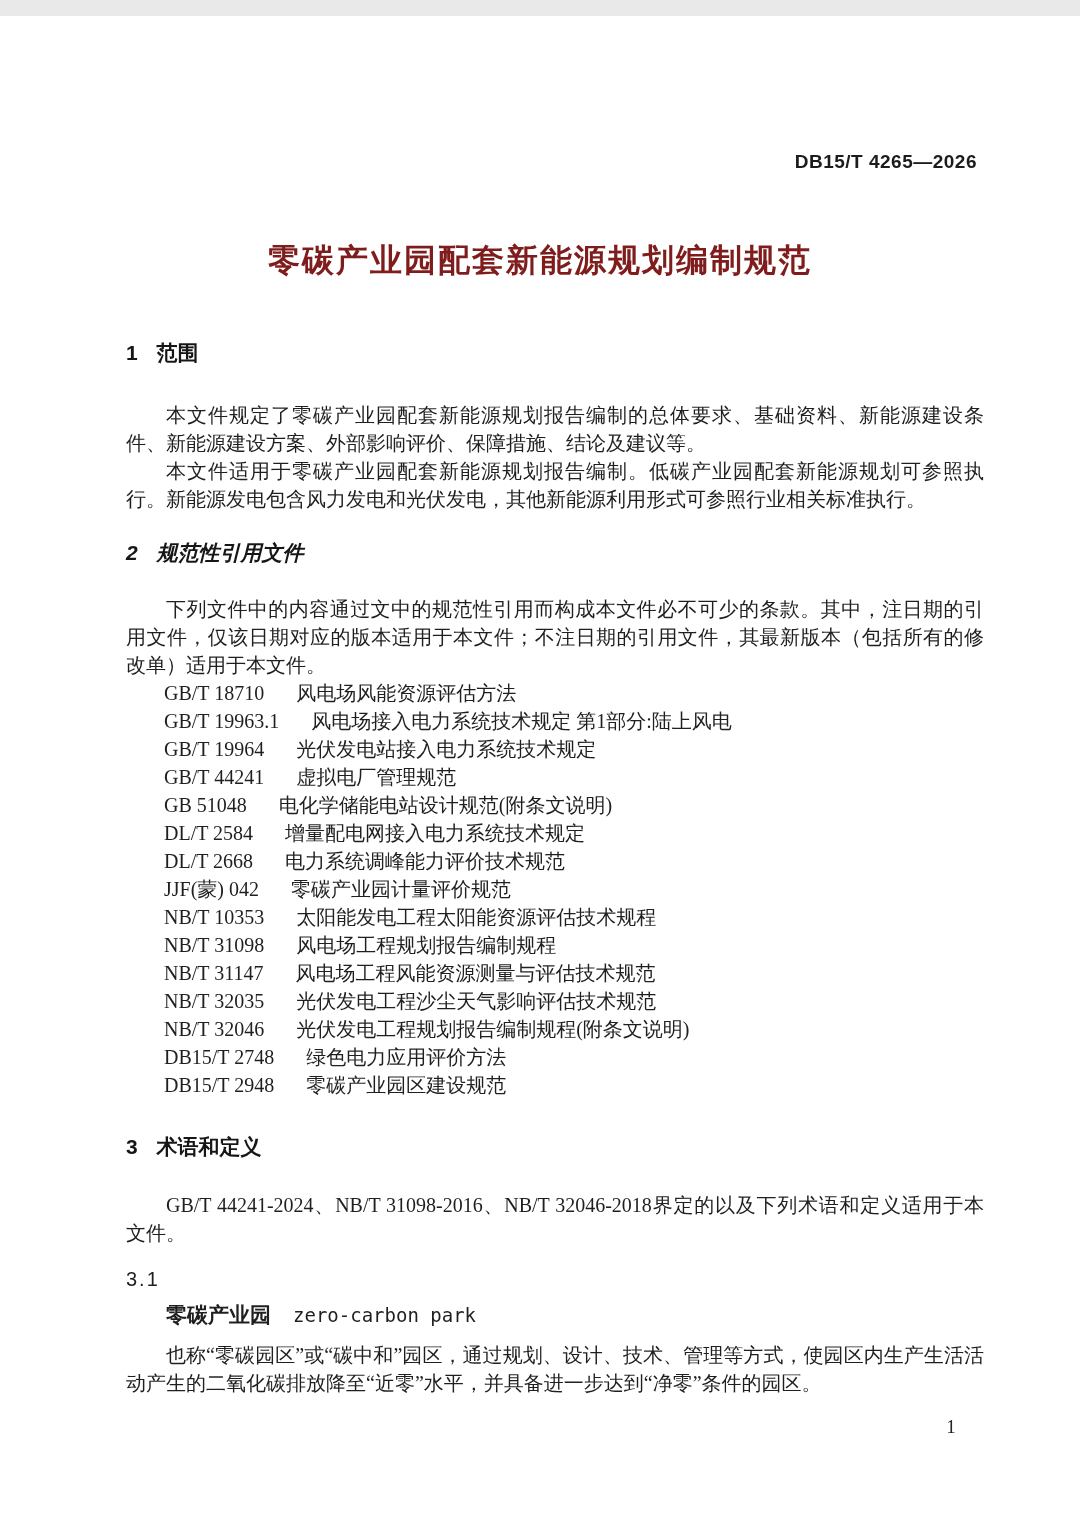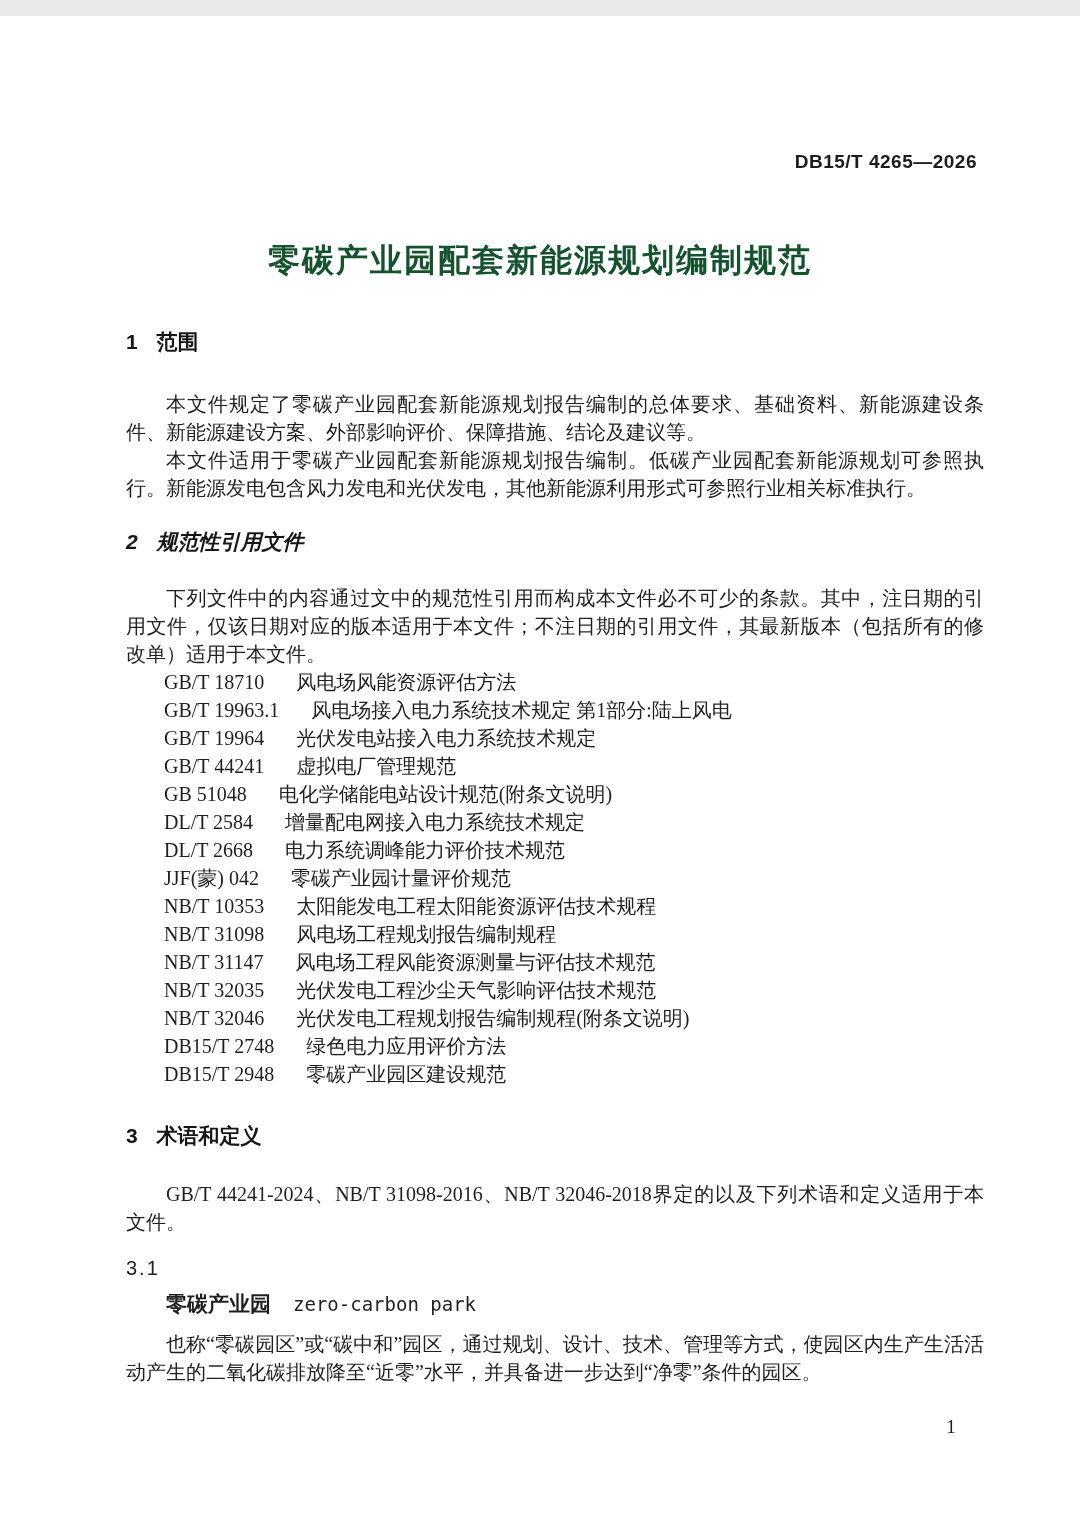--- a/index.html
+++ b/index.html
@@ -16,24 +16,24 @@
     position:absolute;top:135px;right:103px;
     font-family:"Liberation Sans","DejaVu Sans",sans-serif;
     font-weight:600;font-size:19px;letter-spacing:0.5px;
     color:#1c1c1c;
   }
   .doc-title{
     position:absolute;top:224px;left:0;width:100%;
     text-align:center;
     font-family:Liberation Sans, sans-serif;
     font-weight:700;font-size:32px;line-height:40px;letter-spacing:2px;
-    color:#14532d;
+    color:#7f1d1d;
   }
   .content{
-    position:absolute;left:126px;top:302px;width:858px;
+    position:absolute;left:126px;top:313px;width:858px;
     font-size:20px;line-height:28px;
     text-align:justify;
   }
   .sec-heading{
     font-family:"Liberation Sans","DejaVu Sans",sans-serif;
     font-weight:700;font-size:21px;line-height:24px;
     text-align:left;color:#161616;
   }
   .sec-heading .sec-label{margin-left:0.9em;}
   .h1-scope{margin-top:12px;}

